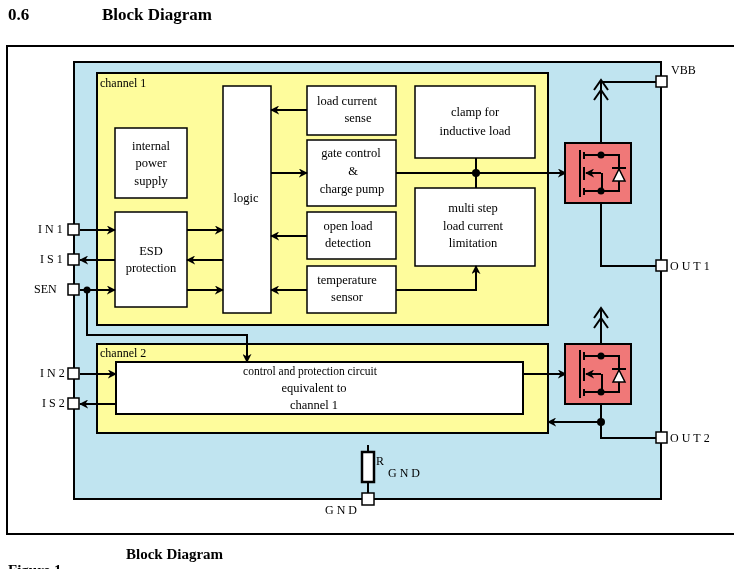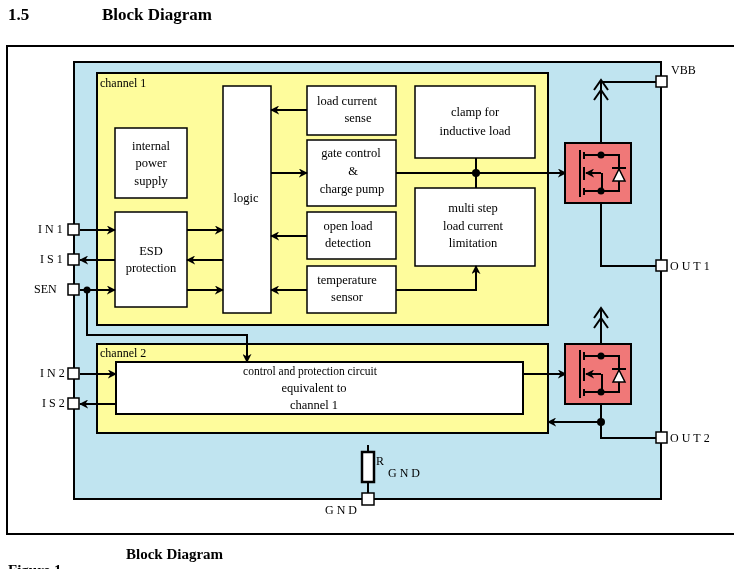--- a/index.html
+++ b/index.html
@@ -13,21 +13,21 @@
   svg { position:absolute; left:0; top:0; }
   svg text { font-family:"Liberation Serif","DejaVu Serif",serif; fill:#000; }
   .lbl { font-size:12px; }
   .blk { font-size:12.5px; }
   .pin { font-size:12px; letter-spacing:3px; }
 </style>
 </head>
 <body>
 
 <div class="heading">
-  <span class="num">1.5</span>
+  <span class="num">0.6</span>
   <span class="ttl">Block Diagram</span>
 </div>
 
 <svg width="734" height="569" viewBox="0 0 734 569">
   <defs>
     <marker id="ah" viewBox="0 0 10 10" refX="9" refY="5" markerWidth="9" markerHeight="9" orient="auto" markerUnits="userSpaceOnUse">
       <path d="M0,0 L10,5 L0,10 L3,5 z" fill="#000"></path>
     </marker>
   </defs>
 

